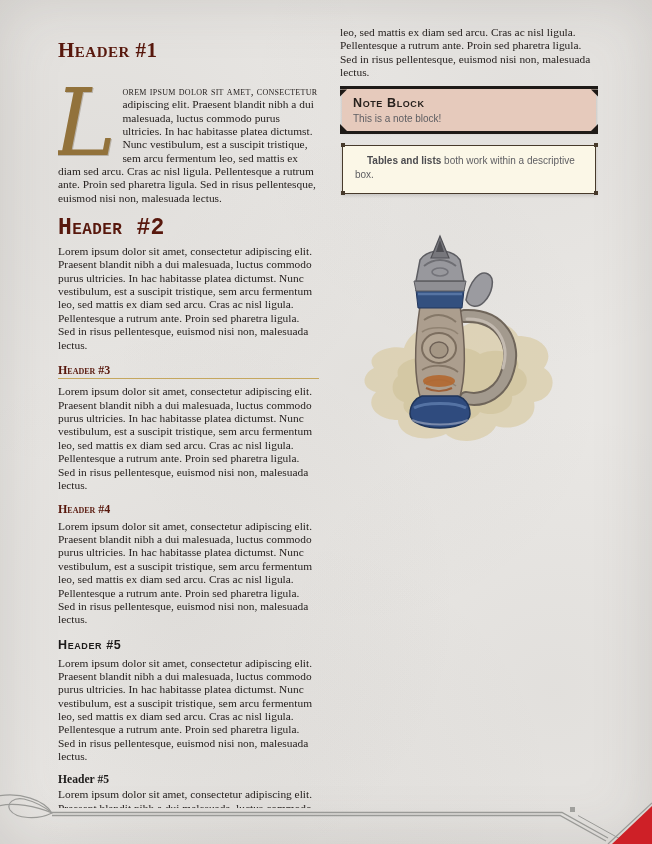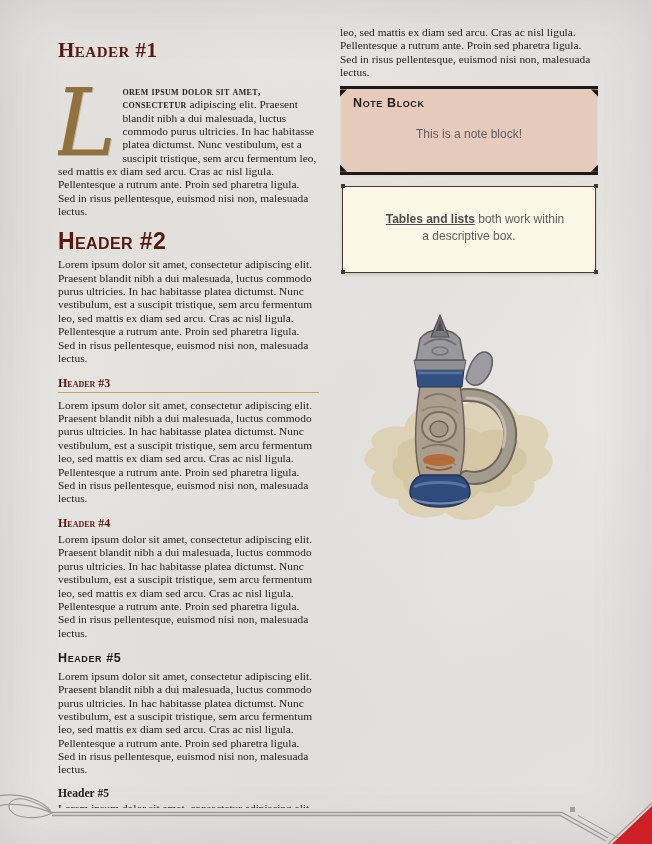--- a/index.html
+++ b/index.html
@@ -17,65 +17,65 @@
     box-shadow: inset 0 0 60px rgba(90,85,80,.18);
   }
   .col{position:absolute;top:0;height:808px;overflow:hidden;}
   .col-left{left:58px;width:261px;}
   .col-right{left:340px;width:258px;}
 
   p{margin:0 0 6px 0;font-size:11.4px;line-height:1.17;color:#26211f;text-align:left;}
 
   h1.doc{font-family:"Liberation Serif",serif;font-variant:small-caps;font-weight:700;
     color:#58180D;font-size:21px;letter-spacing:.5px;margin:40px 0 24px 0;line-height:1;}
-  h2.doc{font-family:Liberation Sans, sans-serif;font-variant:small-caps;font-weight:700;
+  h2.doc{font-family:Liberation Mono, monospace;font-variant:small-caps;font-weight:700;
     color:#58180D;font-size:23px;letter-spacing:.4px;margin:12px 0 5px 0;line-height:1;}
   h3.doc{font-family:"Liberation Serif",serif;font-variant:small-caps;font-weight:700;
     color:#58180D;font-size:12px;margin:12px 0 6px 0;line-height:1.05;
     border-bottom:1.5px solid #c5a75f;padding-bottom:2px;}
   h4.doc{font-family:"Liberation Serif",serif;font-variant:small-caps;font-weight:700;
     color:#58180D;font-size:12px;margin:11px 0 4px 0;line-height:1.05;}
   h5.doc{font-family:"Liberation Sans",sans-serif;font-variant:small-caps;font-weight:700;
     color:#1d1b1a;font-size:12.5px;letter-spacing:.6px;margin:12px 0 5px 0;line-height:1.05;}
   h6.doc{font-family:"Liberation Serif",serif;font-weight:700;
     color:#1d1b1a;font-size:11.6px;margin:11px 0 1px 0;line-height:1.1;}
 
-  .lead-caps{font-variant:small-caps;font-weight:700;font-size:11px;letter-spacing:.3px;}
+  .lead-caps{font-variant:small-caps;font-weight:400;font-size:11px;letter-spacing:.3px;}
   .drop-cap{
     float:left;font-family:"DejaVu Serif",serif;font-style:italic;font-weight:400;
     font-size:94px;line-height:.72;color:#92723b;
     margin:4px 6px 0 -4px;text-shadow:1px 1px 0 rgba(60,40,10,.25);
   }
 
   
   .note-block{position:relative;background:#e6cabc;margin:10px 2px 14px 2px;
-    padding:7px 11px 12px 11px;box-shadow:0 2px 3px rgba(0,0,0,.18);}
+    padding:7px 11px 4px 11px;box-shadow:0 2px 3px rgba(0,0,0,.18);}
   .nb-bar{position:absolute;left:-3px;right:-3px;height:3.5px;background:#1e1a17;}
   .nb-top{top:-3.5px}.nb-bottom{bottom:-3.5px}
   .nb-top::before{content:"";position:absolute;left:0;top:3.5px;width:8px;height:8px;
     background:#1e1a17;clip-path:polygon(0 0,100% 0,0 100%);}
   .nb-top::after{content:"";position:absolute;right:0;top:3.5px;width:8px;height:8px;
     background:#1e1a17;clip-path:polygon(0 0,100% 0,100% 100%);}
   .nb-bottom::before{content:"";position:absolute;left:0;bottom:3.5px;width:8px;height:8px;
     background:#1e1a17;clip-path:polygon(0 100%,100% 100%,0 0);}
   .nb-bottom::after{content:"";position:absolute;right:0;bottom:3.5px;width:8px;height:8px;
     background:#1e1a17;clip-path:polygon(0 100%,100% 100%,100% 0);}
   .box-title{font-family:"Liberation Sans",sans-serif;font-variant:small-caps;font-weight:700;
     font-size:12.5px;letter-spacing:.6px;color:#27211d;margin:0 0 2px 0;}
-  .box-text{font-family:"Liberation Sans",sans-serif;font-size:12px;line-height:1.45;
-    color:#5e5e62;margin:16px;text-align:center;}
+  .box-text{font-family:"Liberation Sans",sans-serif;font-size:10px;line-height:1.45;
+    color:#5e5e62;margin:0;}
 
   
   .desc-box{position:relative;background:#fbf7e7;border:1px solid #473a2b;
     margin:2px 2px 0 2px;padding:8px 12px 10px 12px;box-shadow:0 2px 3px rgba(0,0,0,.12);}
   .dot{position:absolute;width:4px;height:4px;background:#473a2b;}
   .dot-tl{top:-2.5px;left:-2.5px}.dot-tr{top:-2.5px;right:-2.5px}
   .dot-bl{bottom:-2.5px;left:-2.5px}.dot-br{bottom:-2.5px;right:-2.5px}
   .desc-indent{text-indent:12px;}
-  .desc-bold{font-weight:700;color:#4c4c50;text-decoration:underline;}
+  .desc-bold{font-weight:700;color:#4c4c50;}
 
   .art-wrap{margin:34px 0 0 6px;width:244px;height:224px;}
 
   .footer-art{position:absolute;left:0;bottom:0;width:652px;height:52px;}
 </style>
 </head>
 <body>
 
 <div class="page">
 

